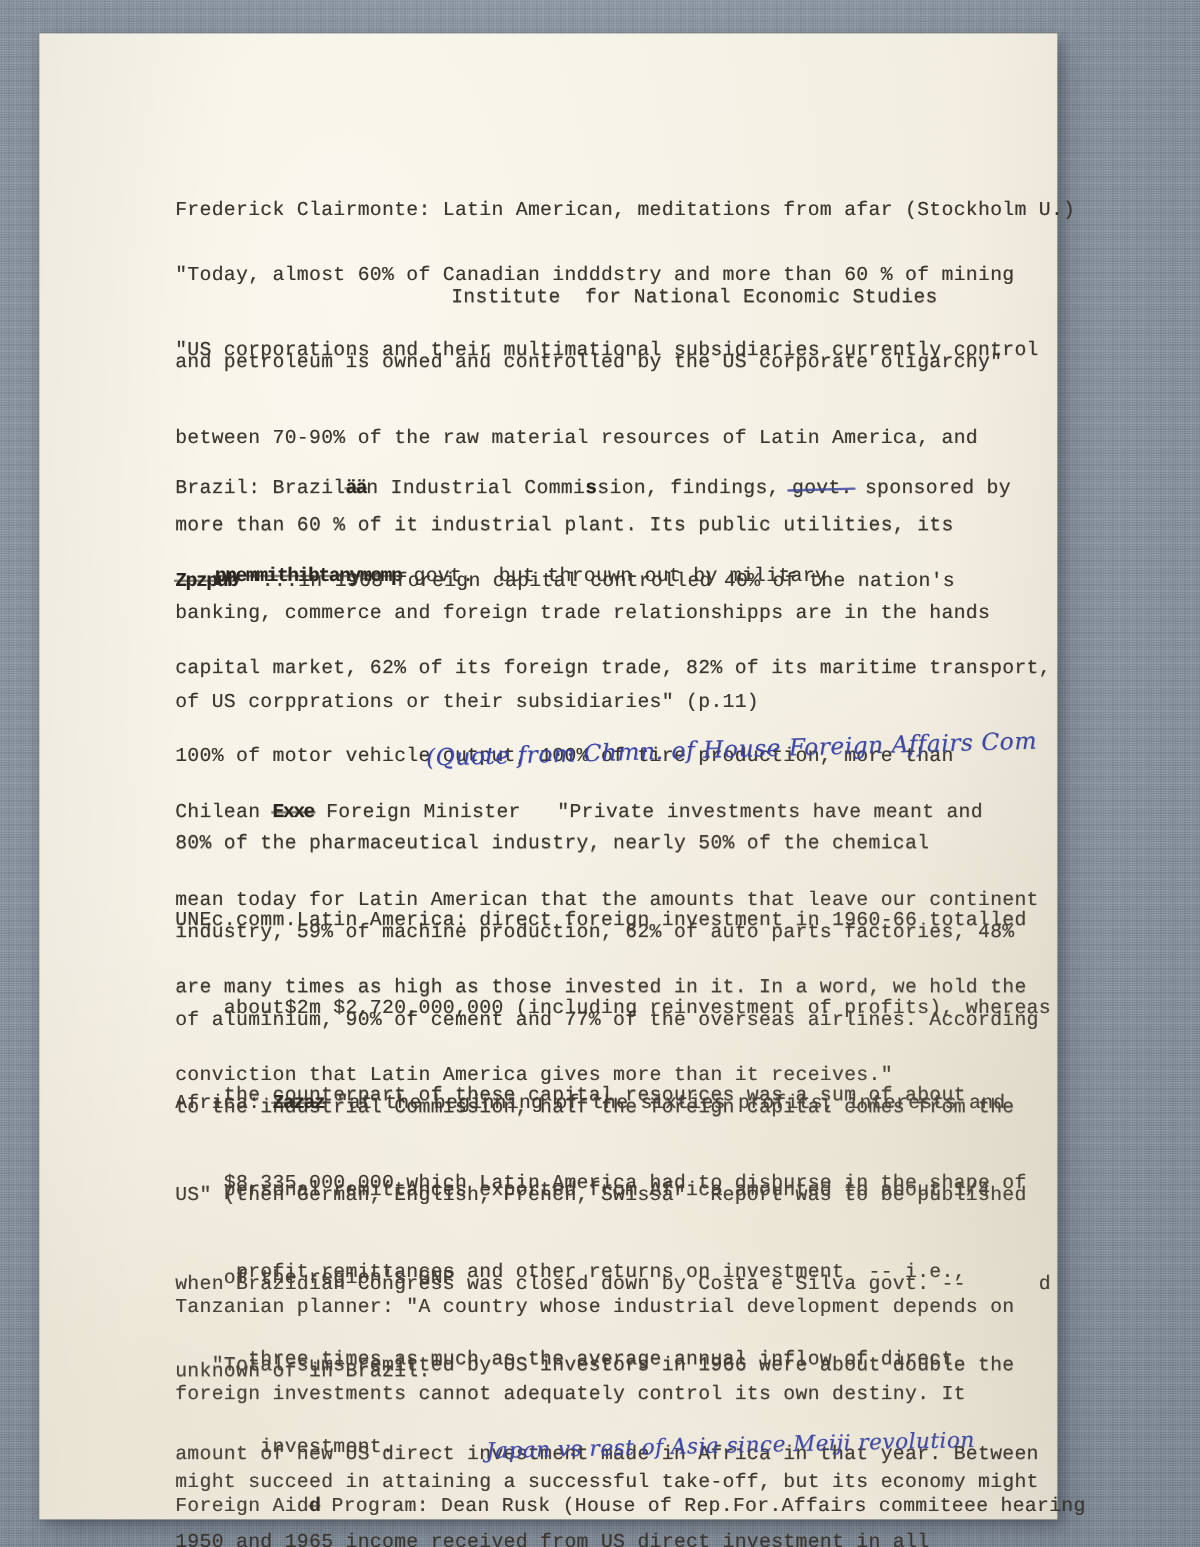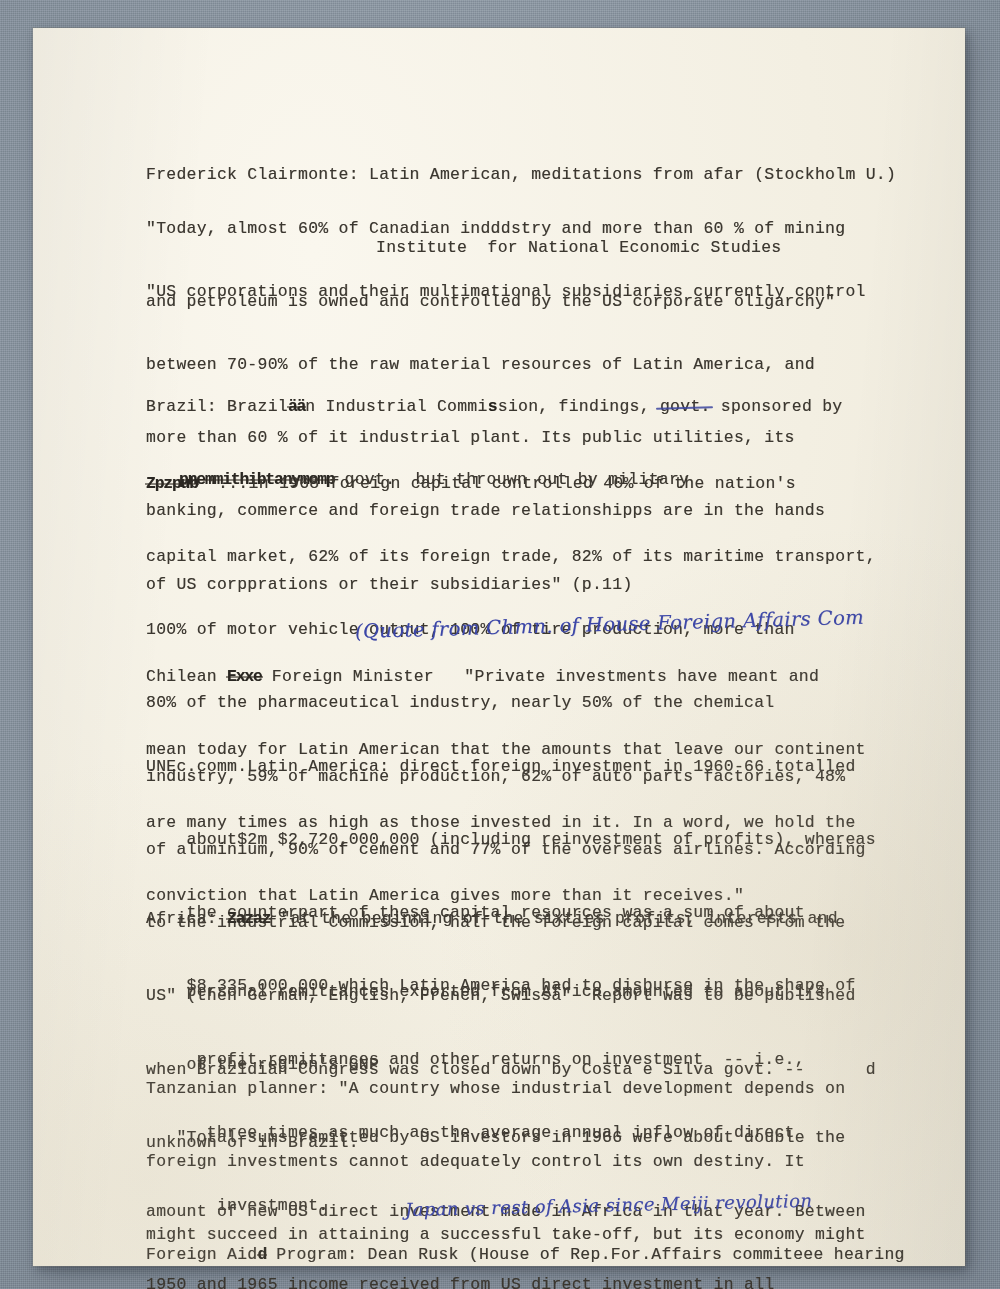--- a/index.html
+++ b/index.html
@@ -29,21 +29,21 @@
         rgba(255,255,255,0.05) 0px, rgba(255,255,255,0.05) 1px,
         rgba(0,0,0,0.045) 1px, rgba(0,0,0,0.045) 2px),
       radial-gradient(ellipse at 45% 35%, #97a3b0 0%, #87939f 62%, #7b8794 100%);
   }
 
   
   #sheet {
     position: absolute;
     left: 33px;
     top: 28px;
-    width: 932px;
+    width: 848px;
     height: 1238px;
     background-color: #f4f0e4;
     background-image:
       radial-gradient(ellipse at 30% 18%, #faf7ee 0%, #f3efe2 55%, #ece7d8 100%),
       repeating-linear-gradient(118deg,
         rgba(170,160,135,0.022) 0px, rgba(170,160,135,0.022) 2px,
         rgba(255,255,255,0) 2px, rgba(255,255,255,0) 5px);
     box-shadow:
       0 0 0 1px rgba(120,115,100,0.18),
       3px 4px 9px rgba(25,30,40,0.33),

